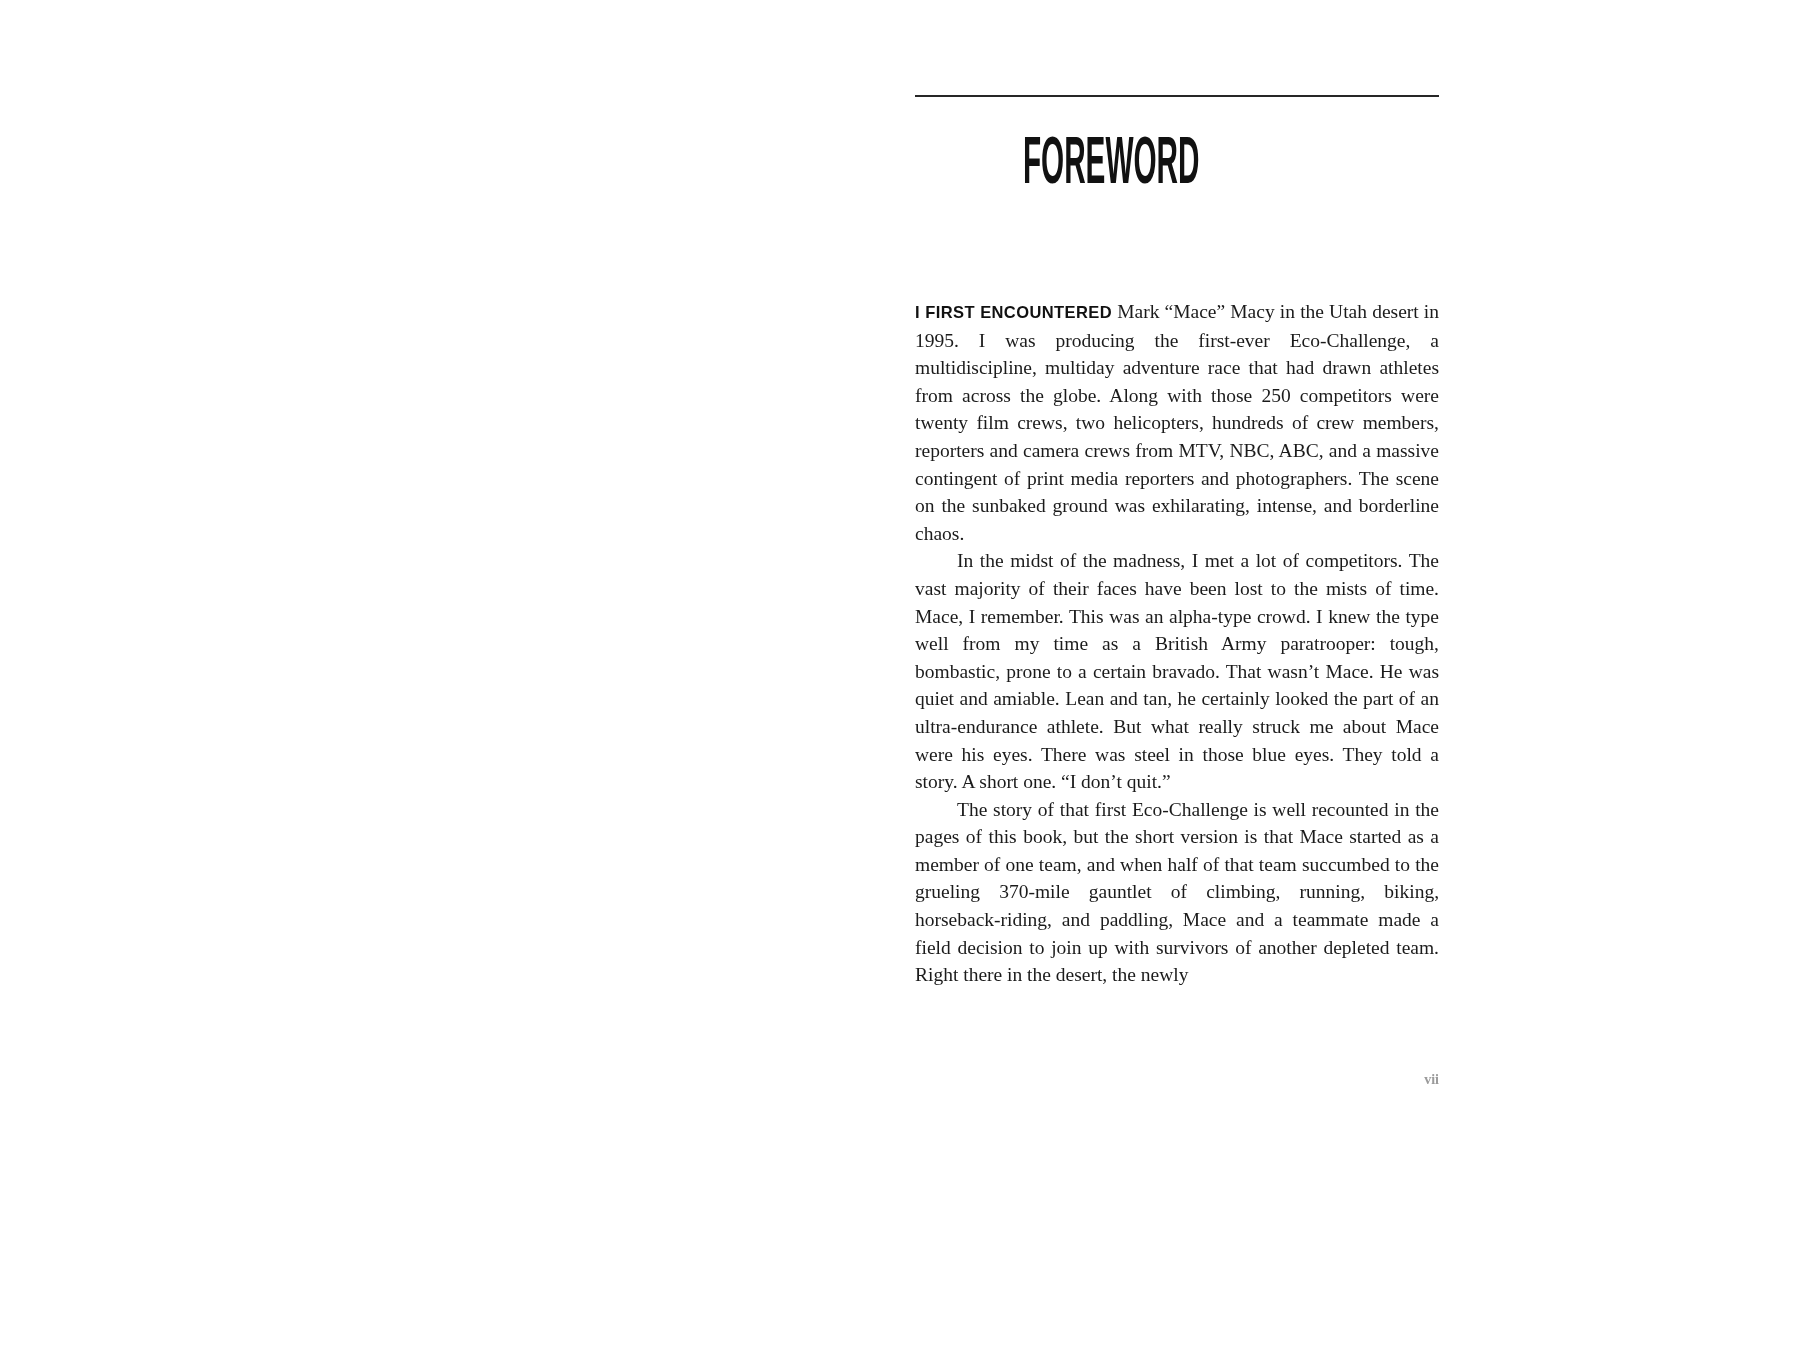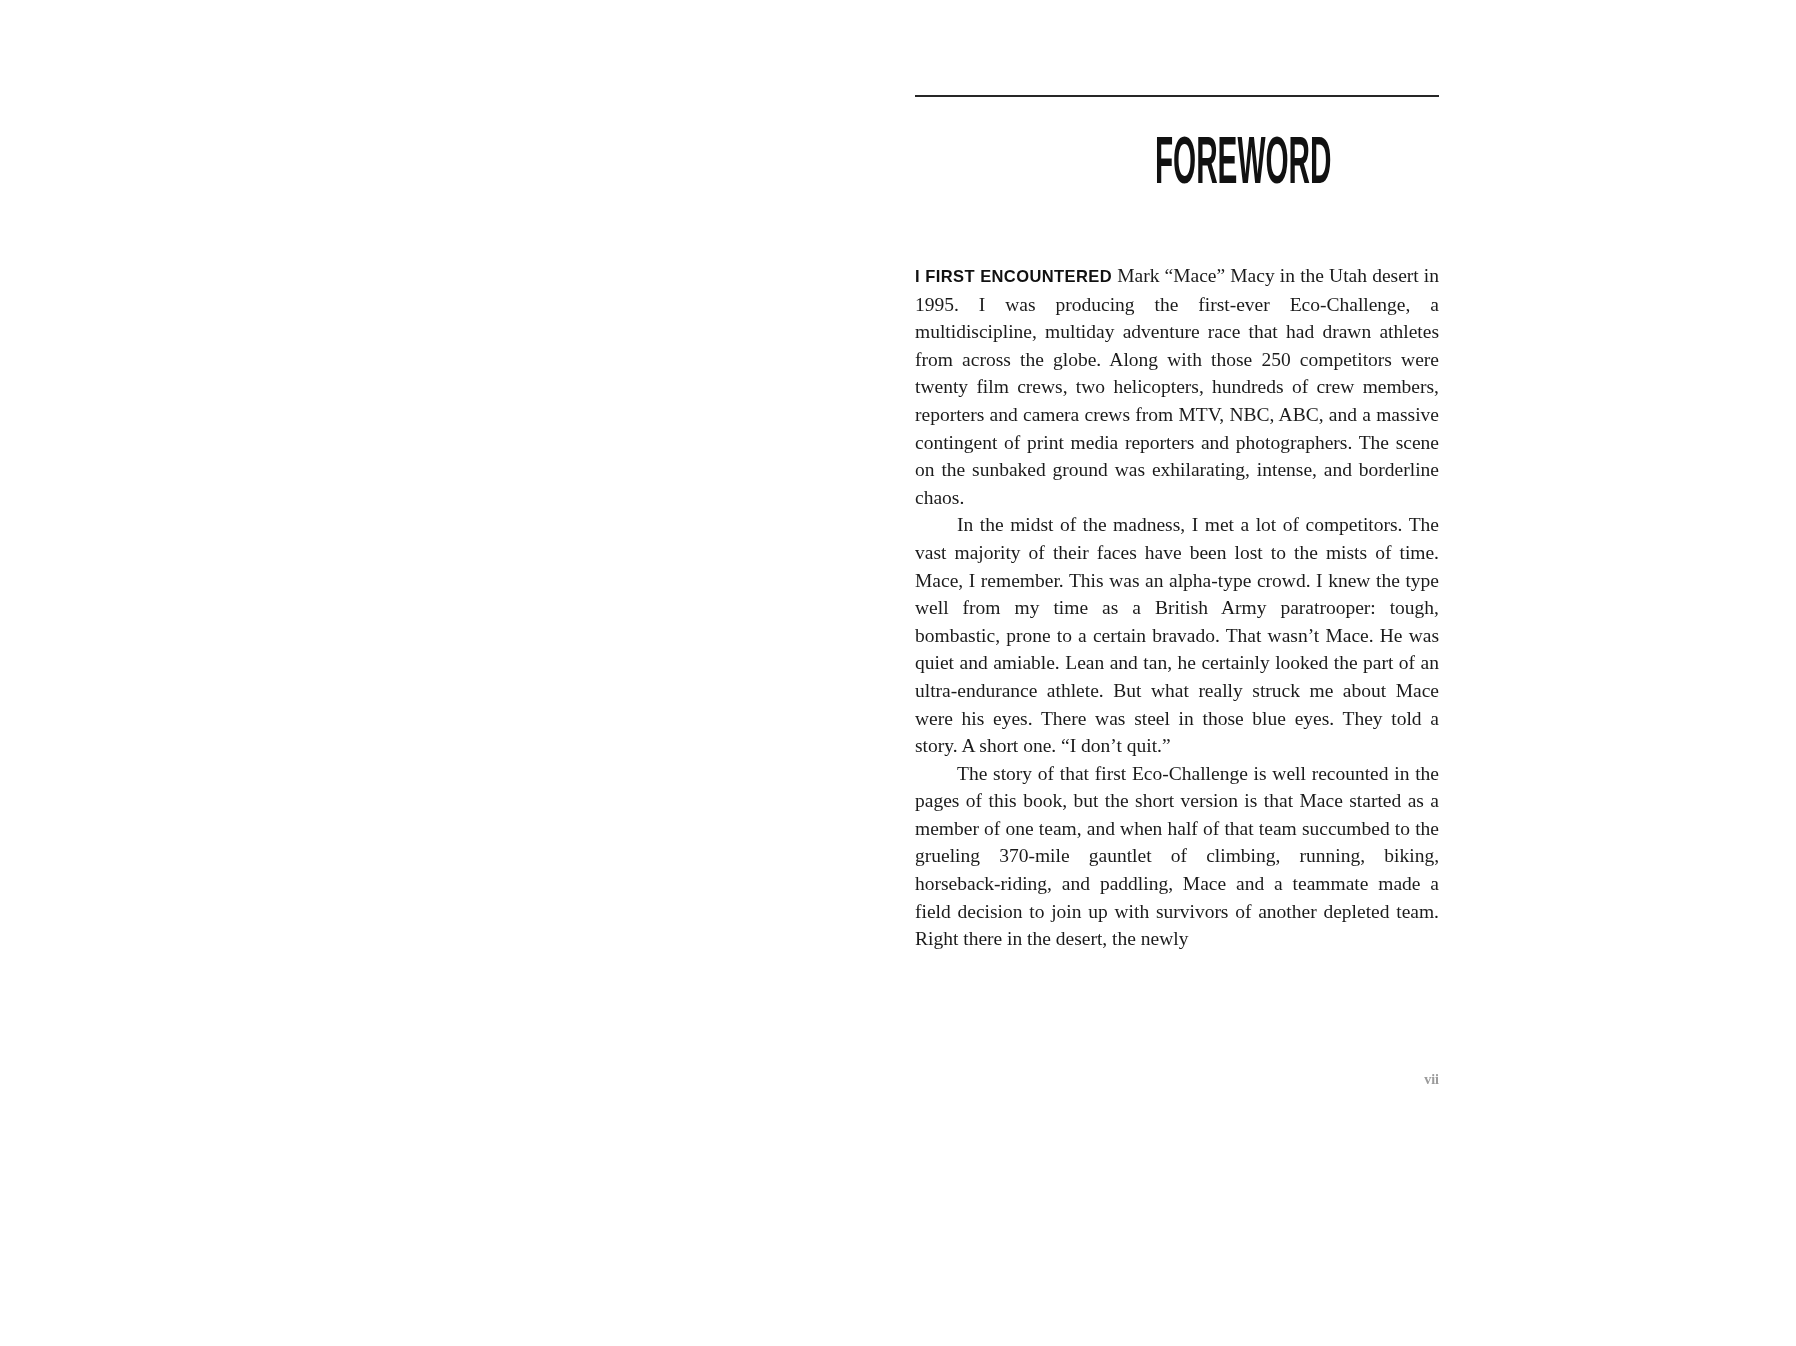--- a/index.html
+++ b/index.html
@@ -19,36 +19,36 @@
     left: 915px; top: 95px;
     width: 524px;
   }
   .rule {
     width: 100%; height: 0;
     border-top: 2px solid #262626;
   }
   .title-wrap {
     margin-top: 28px;
     height: 78px;
-    text-align: right;
+    text-align: left;
   }
   .title {
     display: inline-block;
     font-family: "Liberation Sans", sans-serif;
     font-weight: 700;
     font-size: 66px;
     line-height: 1.05;
     color: #111111;
     letter-spacing: 0px;
     transform: scale(0.45, 1.02);
     transform-origin: center top;
     white-space: nowrap;
   }
   .body-text {
-    margin-top: 59px;
+    margin-top: 95px;
     font-size: 19.5px;
     line-height: 27.6px;
     color: #1b1b1b;
     text-align: justify;
     text-justify: inter-word;
   }
   .body-text p { margin: 0; }
   .body-text p.indent { text-indent: 42px; }
   .lead-in {
     font-family: "Liberation Sans", sans-serif;

